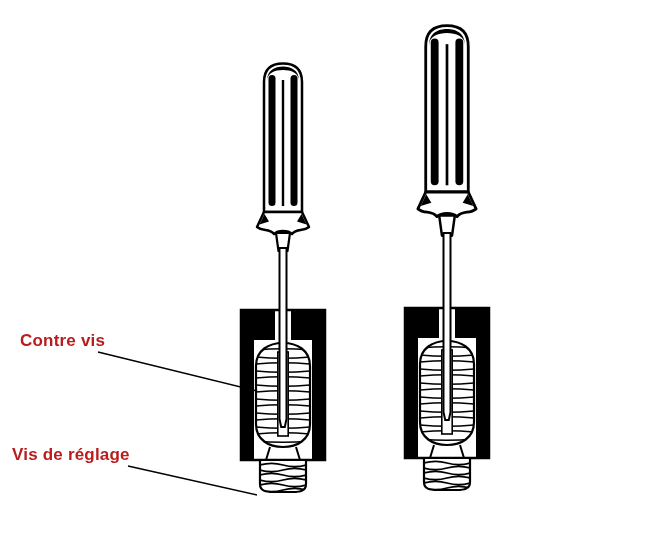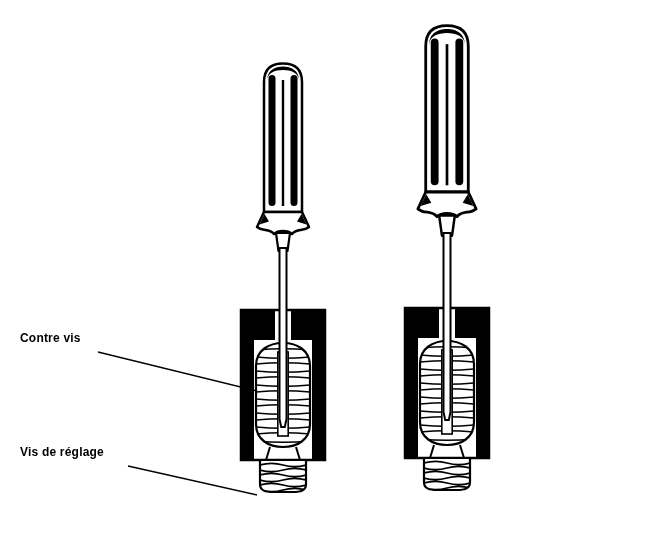--- a/index.html
+++ b/index.html
@@ -8,27 +8,27 @@
     width:664px;height:542px;
     background:#ffffff;
     overflow:hidden;
     font-family:"Liberation Sans", sans-serif;
   }
   .diagram-svg{position:absolute;left:0;top:0;}
   .label{
     position:absolute;
     font-family:"Liberation Sans", sans-serif;
     font-weight:700;
-    font-size:12px;
-    color:#000000;
+    font-size:17px;
+    color:#b91c1c;
     white-space:nowrap;
     letter-spacing:0.2px;
   }
   .label-contre{left:20px;top:331px;}
-  .label-vis{left:20px;top:445px;}
+  .label-vis{left:12px;top:445px;}
 </style>
 </head>
 <body>
 
 <div class="canvas">
 
   <svg class="diagram-svg" width="664" height="542" viewBox="0 0 664 542">
     <defs>
 
       <g id="handleDef">

